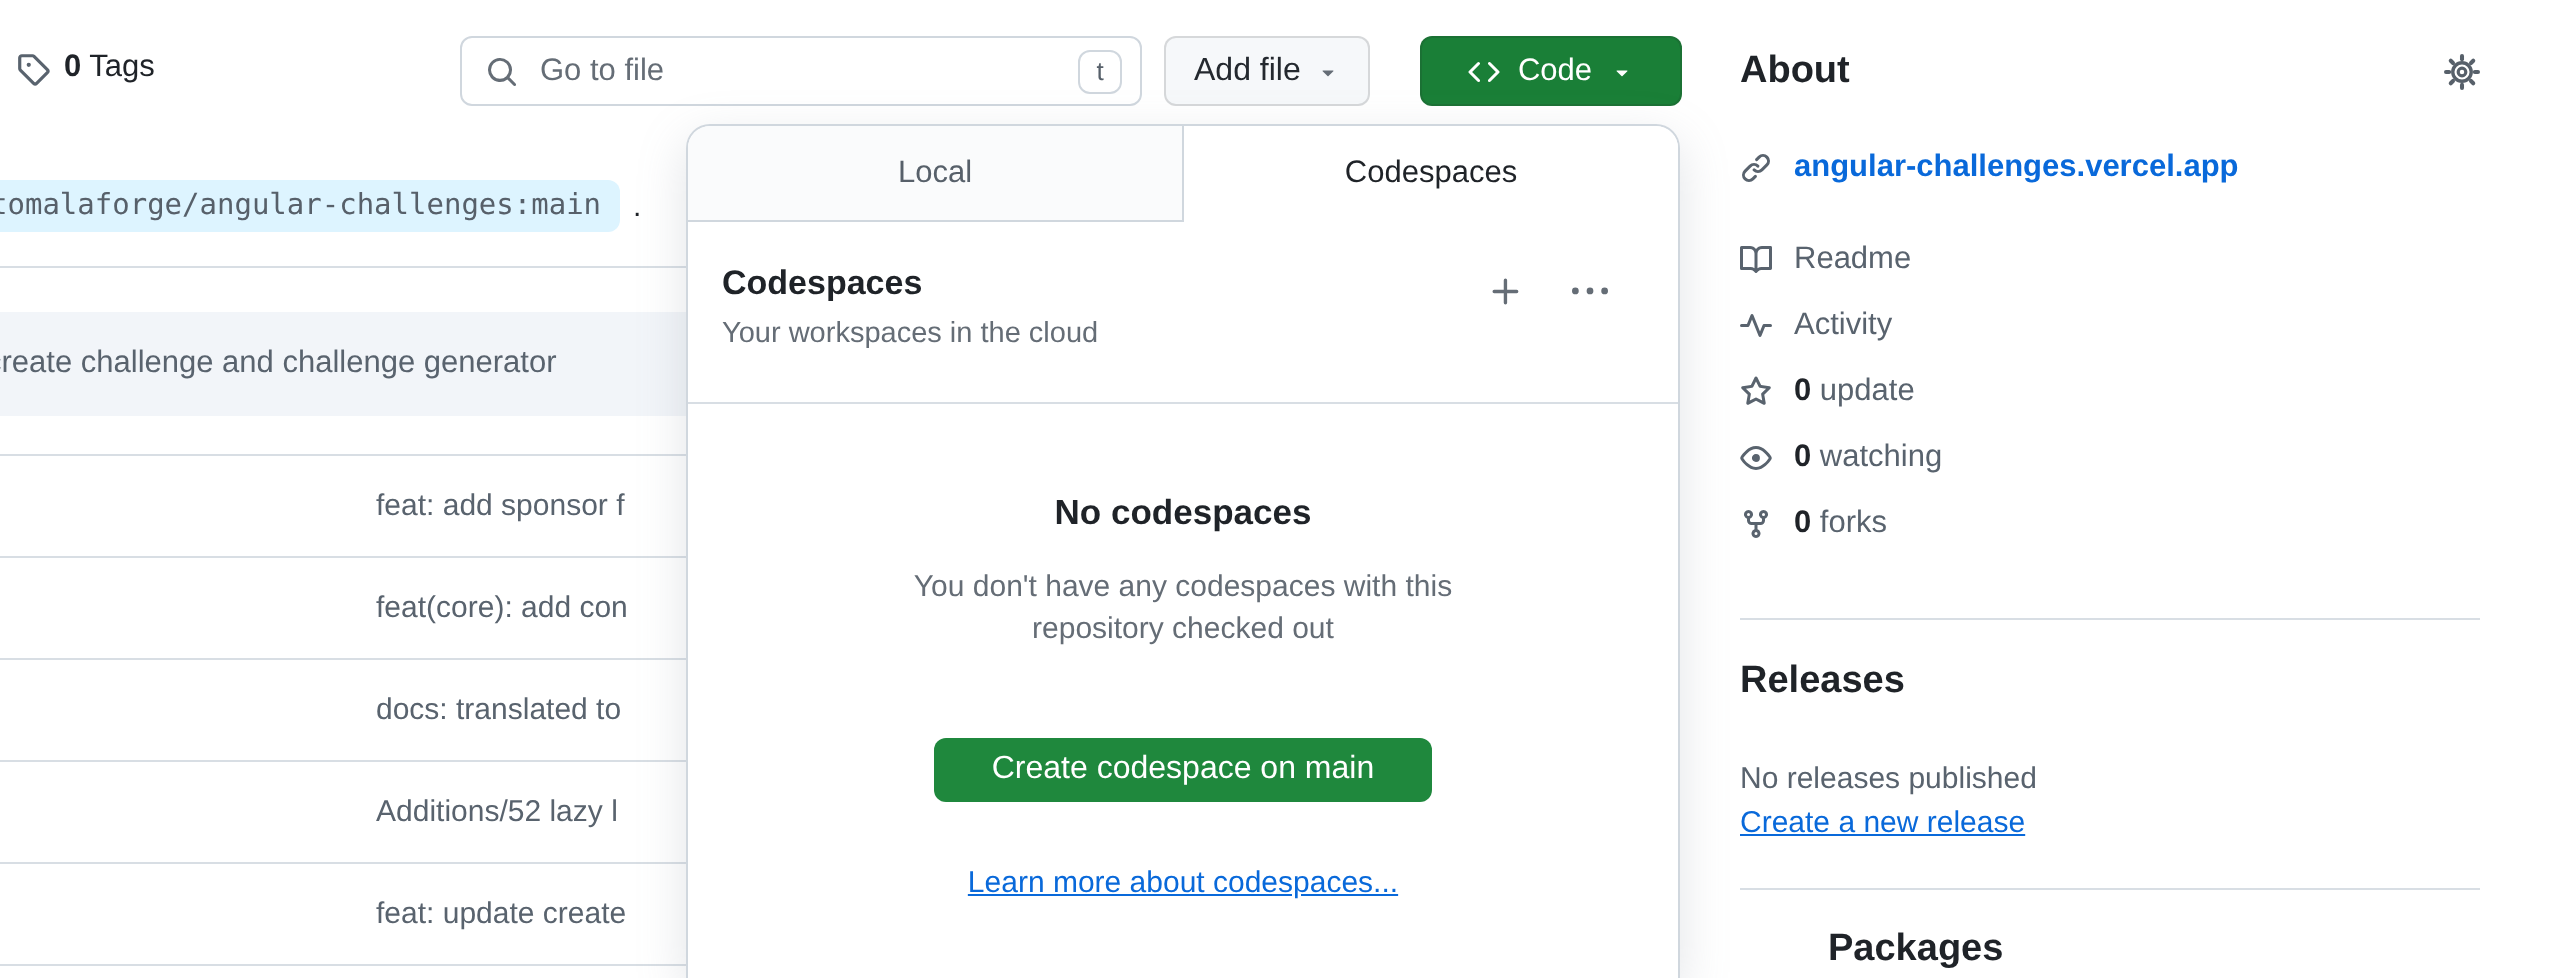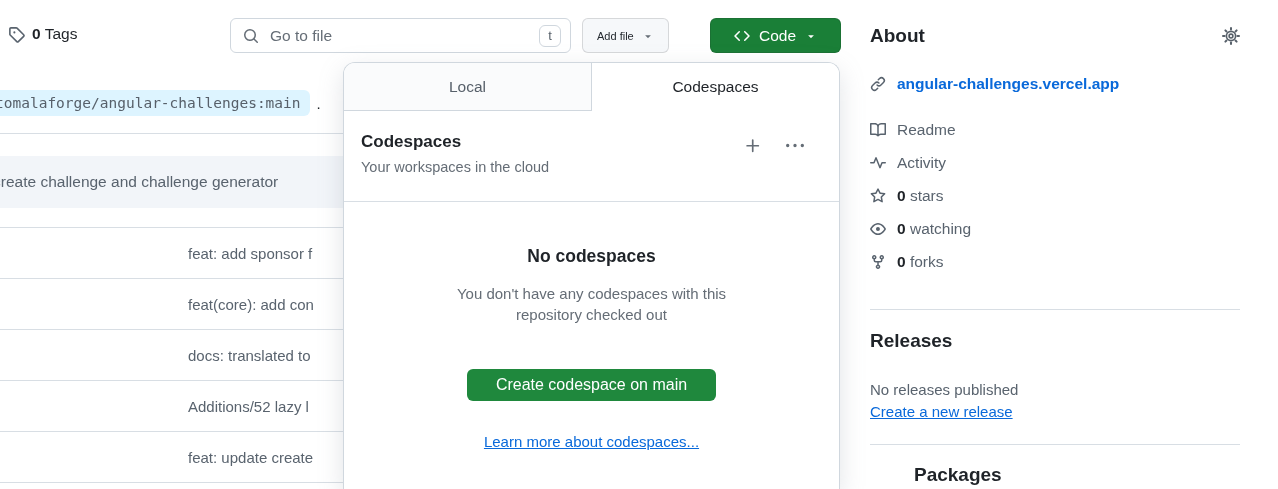--- a/index.html
+++ b/index.html
@@ -7,21 +7,21 @@
   .stage{position:relative;width:1278px;height:489px;background:#fff;overflow:hidden;color:#1f2328;}
   svg{display:block;flex:none;}
 
   
   .tags-block{position:absolute;left:8px;top:25px;display:flex;align-items:center;gap:7px;font-size:15.5px;color:#1f2328;cursor:pointer;}
   .tags-block strong{font-weight:700;}
   .search-box{position:absolute;left:230px;top:18px;width:341px;height:35px;box-sizing:border-box;border:1px solid #d0d7de;border-radius:6px;background:#fff;display:flex;align-items:center;gap:9px;padding:0 9px 0 12px;}
   .search-box input{flex:1;border:none;outline:none;font-size:15.5px;font-family:"Liberation Sans",sans-serif;color:#1f2328;background:transparent;}
   .search-box input::placeholder{color:#656d76;}
   .kbd{width:22px;height:22px;box-sizing:border-box;border:1px solid #d0d7de;border-radius:6px;display:flex;align-items:center;justify-content:center;font-size:13px;color:#57606a;background:#fff;}
-  .add-file-btn{position:absolute;left:582px;top:18px;height:35px;box-sizing:border-box;padding:0 14px;background:#f6f8fa;border:1px solid rgba(31,35,40,0.15);border-radius:6px;display:flex;align-items:center;gap:8px;font-size:11px;color:#24292f;cursor:pointer;}
+  .add-file-btn{position:absolute;left:582px;top:18px;height:35px;box-sizing:border-box;padding:0 14px;background:#f6f8fa;border:1px solid rgba(31,35,40,0.15);border-radius:6px;display:flex;align-items:center;gap:8px;font-size:16px;color:#24292f;cursor:pointer;}
   .add-file-btn .caret{color:#656d76;}
   .code-btn{position:absolute;left:710px;top:18px;width:131px;height:35px;box-sizing:border-box;background:#1a7f37;border:1px solid rgba(31,35,40,0.15);border-radius:6px;color:#fff;display:flex;align-items:center;justify-content:center;gap:9px;font-size:15.5px;font-weight:500;cursor:pointer;}
 
   
   .code-para{position:absolute;left:-14px;top:90px;display:flex;align-items:center;gap:7px;white-space:nowrap;}
   .code-chip{background:#ddf4ff;border-radius:6px;padding:5px 9px;font-family:"DejaVu Sans Mono",monospace;font-size:14.5px;color:#57606a;}
   .code-suffix{font-size:15px;color:#1f2328;}
   .hr-left{position:absolute;left:0;top:133px;width:343px;border-top:1px solid #d8dee4;}
   .table-header{position:absolute;left:0;top:156px;width:343px;height:52px;background:#f2f5f9;display:flex;align-items:center;overflow:hidden;}
   .table-header span{margin-left:-7px;white-space:nowrap;font-size:15.5px;color:#59636e;cursor:pointer;}
@@ -191,21 +191,21 @@
       <div class="about-item">
         <svg width="16" height="16" viewBox="0 0 16 16" fill="#59636e">
             <path d="M6 2c.306 0 .582.187.696.471L10 10.731l1.304-3.26A.751.751 0 0 1 12 7h3.25a.75.75 0 0 1 0 1.5h-2.742l-1.812 4.528a.751.751 0 0 1-1.392 0L6 4.77 4.696 8.03A.75.75 0 0 1 4 8.5H.75a.75.75 0 0 1 0-1.5h2.742l1.812-4.529A.751.751 0 0 1 6 2Z"></path>
           </svg>
         <span class="txt"><strong></strong><span>Activity</span></span>
       </div>
       <div class="about-item">
         <svg width="16" height="16" viewBox="0 0 16 16" fill="#59636e">
             <path d="M8 .25a.75.75 0 0 1 .673.418l1.882 3.815 4.21.612a.75.75 0 0 1 .416 1.279l-3.046 2.97.719 4.192a.751.751 0 0 1-1.088.791L8 12.347l-3.766 1.98a.75.75 0 0 1-1.088-.79l.72-4.194L.818 6.374a.75.75 0 0 1 .416-1.28l4.21-.611L7.327.668A.75.75 0 0 1 8 .25Zm0 2.445L6.615 5.5a.75.75 0 0 1-.564.41l-3.097.45 2.24 2.184a.75.75 0 0 1 .216.664l-.528 3.084 2.769-1.456a.75.75 0 0 1 .698 0l2.77 1.456-.53-3.084a.75.75 0 0 1 .216-.664l2.24-2.183-3.096-.45a.75.75 0 0 1-.564-.41L8 2.694Z"></path>
           </svg>
-        <span class="txt"><strong>0</strong><span> stars</span></span>
+        <span class="txt"><strong>0</strong><span> update</span></span>
       </div>
       <div class="about-item">
         <svg width="16" height="16" viewBox="0 0 16 16" fill="#59636e">
             <path d="M8 2c1.981 0 3.671.992 4.933 2.078 1.27 1.091 2.187 2.345 2.637 3.023a1.62 1.62 0 0 1 0 1.798c-.45.678-1.367 1.932-2.637 3.023C11.67 13.008 9.981 14 8 14c-1.981 0-3.671-.992-4.933-2.078C1.797 10.83.88 9.576.43 8.898a1.62 1.62 0 0 1 0-1.798c.45-.677 1.367-1.931 2.637-3.022C4.33 2.992 6.019 2 8 2ZM1.679 7.932a.12.12 0 0 0 0 .136c.411.622 1.241 1.75 2.366 2.717C5.176 11.758 6.527 12.5 8 12.5c1.473 0 2.825-.742 3.955-1.715 1.124-.967 1.954-2.096 2.366-2.717a.12.12 0 0 0 0-.136c-.412-.621-1.242-1.75-2.366-2.717C10.824 4.242 9.473 3.5 8 3.5c-1.473 0-2.825.742-3.955 1.715-1.124.967-1.954 2.096-2.366 2.717ZM8 10a2 2 0 1 1-.001-3.999A2 2 0 0 1 8 10Z"></path>
           </svg>
         <span class="txt"><strong>0</strong><span> watching</span></span>
       </div>
       <div class="about-item">
         <svg width="16" height="16" viewBox="0 0 16 16" fill="#59636e">
             <path d="M5 5.372v.878c0 .414.336.75.75.75h4.5a.75.75 0 0 0 .75-.75v-.878a2.25 2.25 0 1 1 1.5 0v.878a2.25 2.25 0 0 1-2.25 2.25h-1.5v2.128a2.251 2.251 0 1 1-1.5 0V8.5h-1.5A2.25 2.25 0 0 1 3.5 6.25v-.878a2.25 2.25 0 1 1 1.5 0ZM5 3.25a.75.75 0 1 0-1.5 0 .75.75 0 0 0 1.5 0Zm6.75.75a.75.75 0 1 0 0-1.5.75.75 0 0 0 0 1.5Zm-3 8.75a.75.75 0 1 0-1.5 0 .75.75 0 0 0 1.5 0Z"></path>

